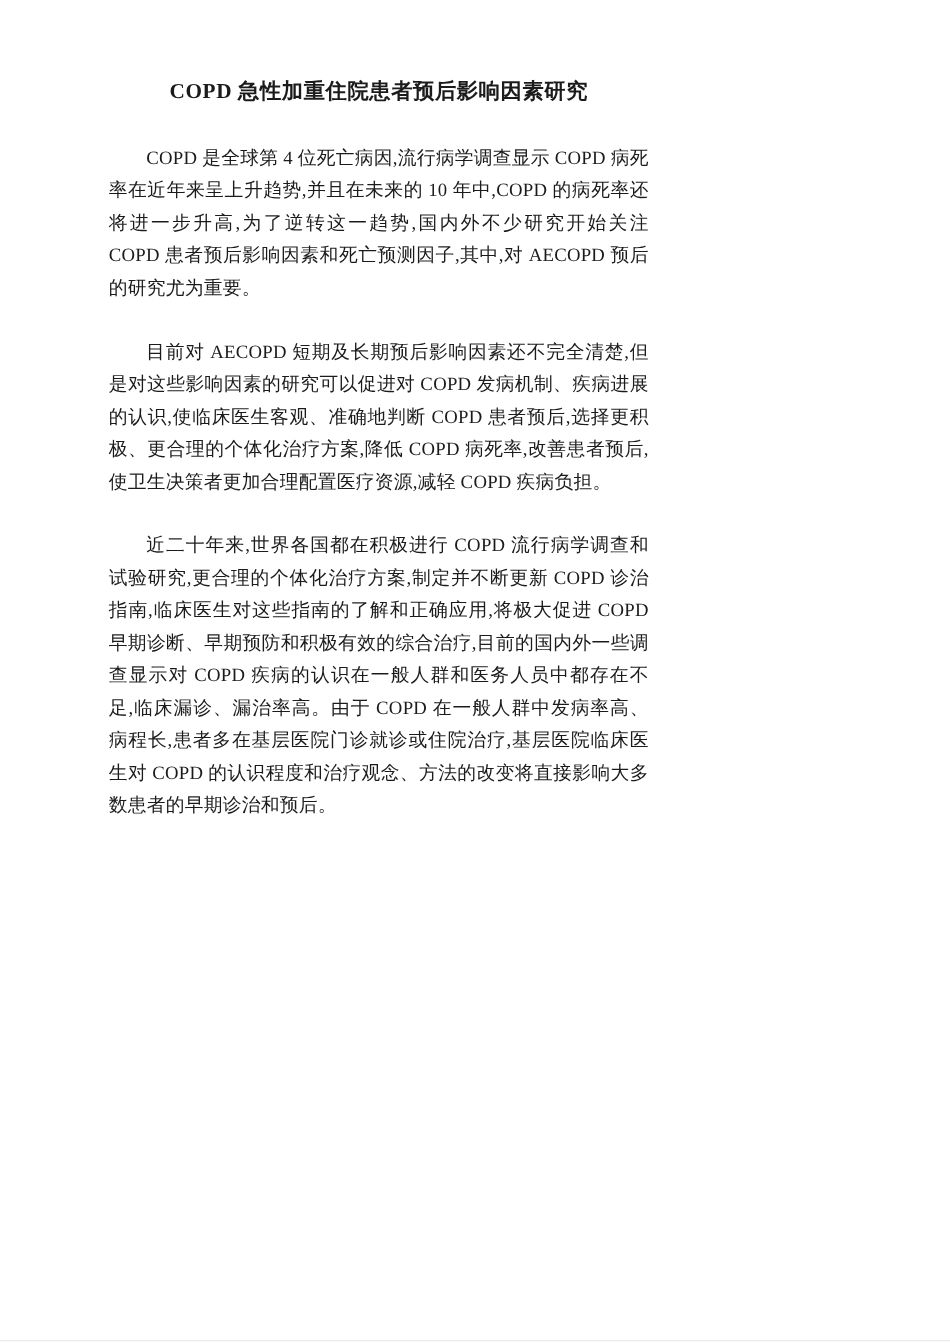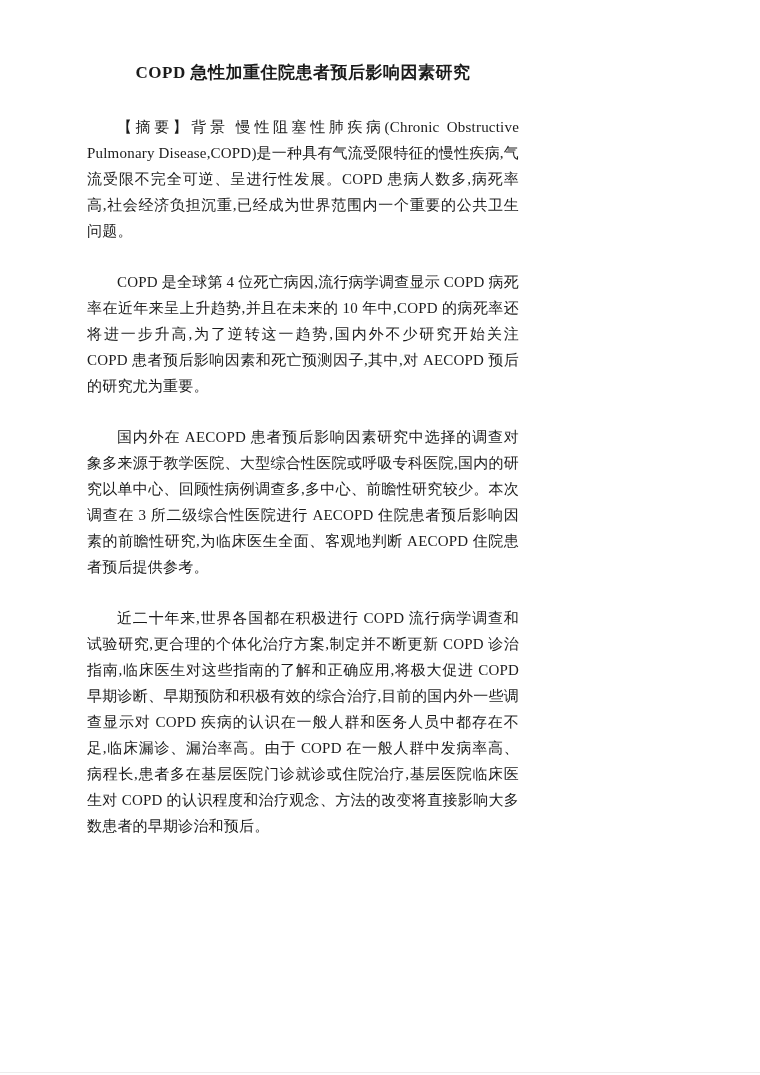--- a/index.html
+++ b/index.html
@@ -57,20 +57,19 @@
     background: #ececec;
   }
 </style>
 </head>
 <body>
 
 <div class="page">
   <h1 class="doc-title">COPD 急性加重住院患者预后影响因素研究</h1>
 
   <div class="doc-body">
-    <p class="para">【摘要】背景 慢性阻塞性肺疾病(Chronic Obstructive Pulmonary Disease,COPD)是一种具有气流受限特征的慢性疾病,气流受限不完全可逆、呈进行性发展。COPD 患病人数多,病死率高,社会经济负担沉重,已经成为世界范围内一个重要的公共卫生问题。</p>
     <p class="para">COPD 是全球第 4 位死亡病因,流行病学调查显示 COPD 病死率在近年来呈上升趋势,并且在未来的 10 年中,COPD 的病死率还将进一步升高,为了逆转这一趋势,国内外不少研究开始关注 COPD 患者预后影响因素和死亡预测因子,其中,对 AECOPD 预后的研究尤为重要。</p>
-    <p class="para">国内外在 AECOPD 患者预后影响因素研究中选择的调查对象多来源于教学医院、大型综合性医院或呼吸专科医院,国内的研究以单中心、回顾性病例调查多,多中心、前瞻性研究较少。本次调查在 3 所二级综合性医院进行 AECOPD 住院患者预后影响因素的前瞻性研究,为临床医生全面、客观地判断 AECOPD 住院患者预后提供参考。</p>
+    <p class="para">目前对 AECOPD 短期及长期预后影响因素还不完全清楚,但是对这些影响因素的研究可以促进对 COPD 发病机制、疾病进展的认识,使临床医生客观、准确地判断 COPD 患者预后,选择更积极、更合理的个体化治疗方案,降低 COPD 病死率,改善患者预后,使卫生决策者更加合理配置医疗资源,减轻 COPD 疾病负担。</p>
     <p class="para">近二十年来,世界各国都在积极进行 COPD 流行病学调查和试验研究,更合理的个体化治疗方案,制定并不断更新 COPD 诊治指南,临床医生对这些指南的了解和正确应用,将极大促进 COPD 早期诊断、早期预防和积极有效的综合治疗,目前的国内外一些调查显示对 COPD 疾病的认识在一般人群和医务人员中都存在不足,临床漏诊、漏治率高。由于 COPD 在一般人群中发病率高、病程长,患者多在基层医院门诊就诊或住院治疗,基层医院临床医生对 COPD 的认识程度和治疗观念、方法的改变将直接影响大多数患者的早期诊治和预后。</p>
   </div>
 
   <div class="page-bottom-edge"></div>
 </div>
 
 </body></html>

